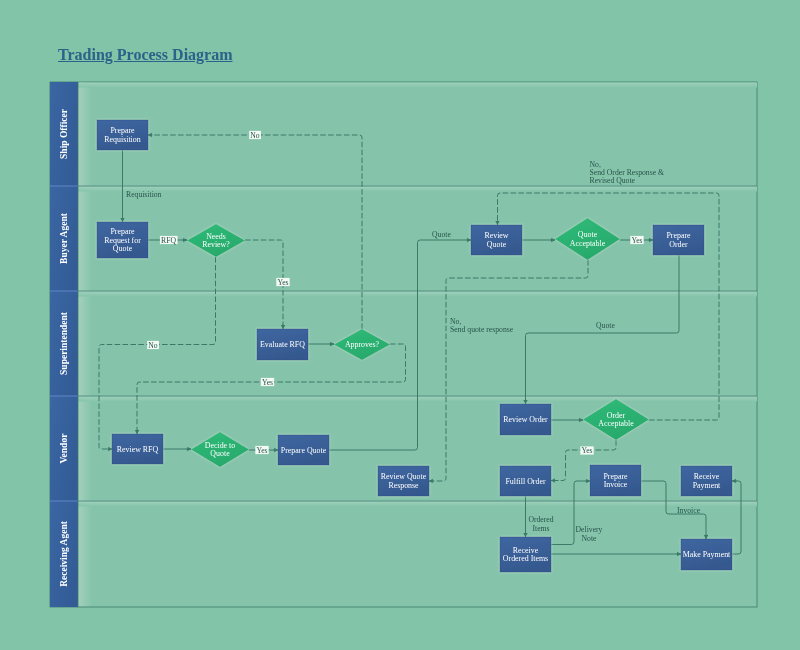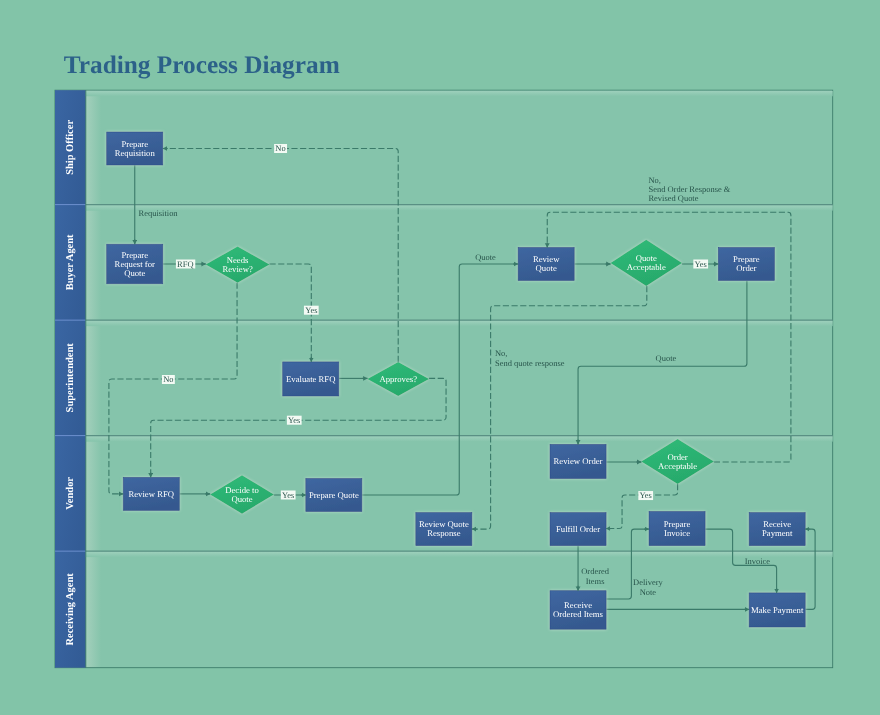--- a/index.html
+++ b/index.html
@@ -1,18 +1,18 @@
 <!DOCTYPE html>
 <html><head>
 <meta charset="utf-8">
 <style>
   html,body{margin:0;padding:0;}
   body{width:800px;height:650px;background:#82c4a8;font-family:"Liberation Serif",serif;overflow:hidden;}
   #stage{position:relative;width:800px;height:650px;}
-  #title{position:absolute;left:58px;top:46px;font-size:23px;font-weight:bold;color:#2c6189;white-space:nowrap;}
+  #title{position:absolute;left:58px;top:46px;font-size:16px;font-weight:bold;color:#2c6189;white-space:nowrap;text-decoration:underline;}
   #diagram{position:absolute;left:0;top:0;}
   .nodelabel{fill:#ffffff;font-family:"Liberation Serif",serif;font-size:7.9px;text-anchor:middle;}
   .lanelabel{fill:#ffffff;font-family:"Liberation Serif",serif;font-size:9.5px;font-weight:bold;text-anchor:middle;}
   .edgelabel{fill:#27534a;font-family:"Liberation Serif",serif;font-size:7.7px;}
   .edgelabel-boxed{fill:#27534a;font-family:"Liberation Serif",serif;font-size:7.7px;text-anchor:middle;}
 </style>
 </head>
 <body>
 
 <div id="stage">

